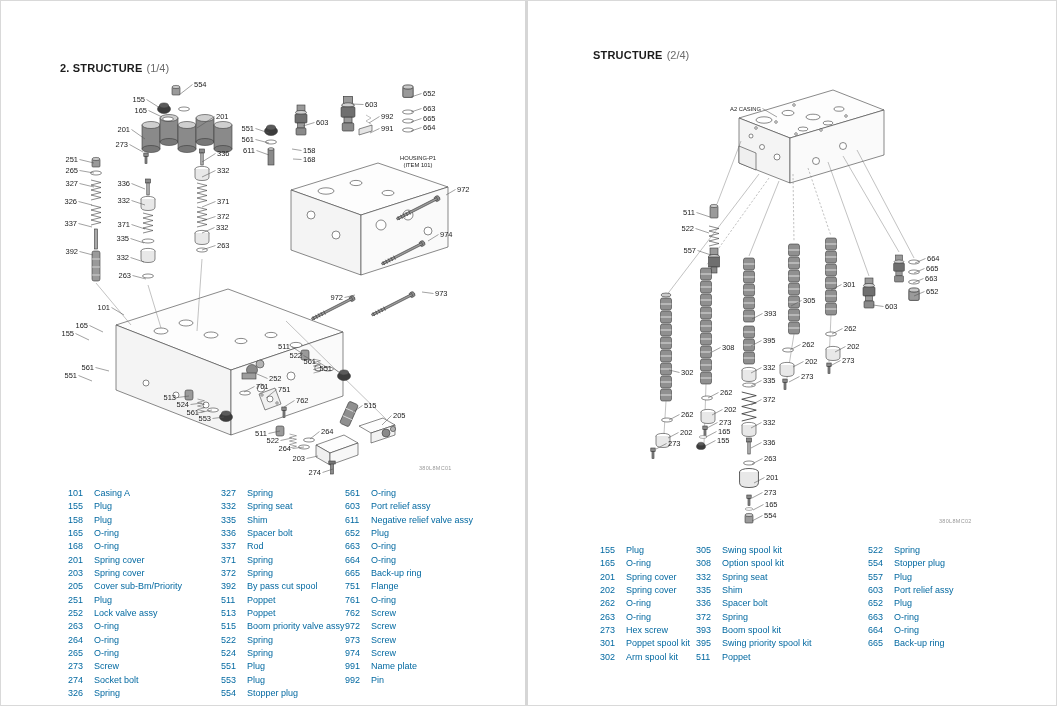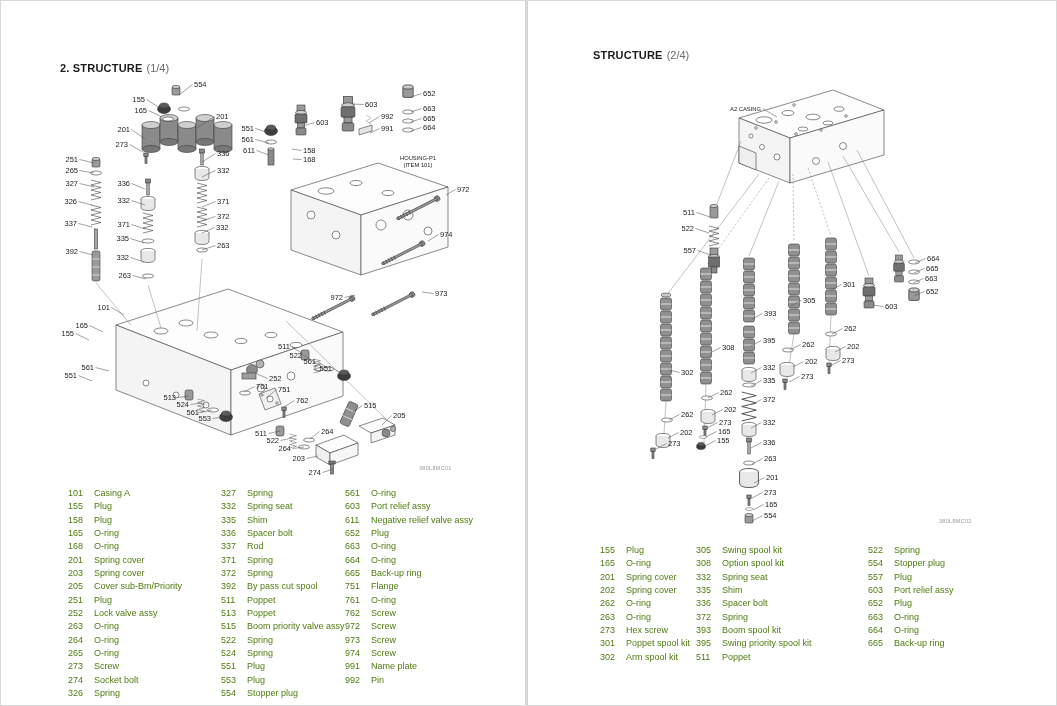--- a/index.html
+++ b/index.html
@@ -6,21 +6,21 @@
   #canvas{position:relative;width:1057px;height:706px;background:#fff;border:1px solid #d9d9d9;box-sizing:border-box;overflow:hidden;font-family:"Liberation Sans",sans-serif;}
   #page-divider{position:absolute;left:524px;top:0;width:3px;height:706px;background:#d6d6d6;}
   .page-title{position:absolute;white-space:nowrap;color:#1c1c1c;}
   .title-main{font-weight:bold;font-size:11px;letter-spacing:.2px;}
   .title-frac{font-weight:normal;font-size:11px;color:#6b6b6b;margin-left:4px;}
   #left-title{left:59px;top:57px;}
   #right-title{left:592px;top:44px;}
   .fig-code{position:absolute;font-size:5.5px;color:#9a9a9a;letter-spacing:.3px;}
   #left-code{left:418px;top:464px;}
   #right-code{left:938px;top:517px;}
-  .parts-col{position:absolute;color:#4d7c0f;}
+  .parts-col{position:absolute;color:#0369a1;}
   .prow{height:13.35px;line-height:13.35px;font-size:9px;white-space:nowrap;}
   .pnum{display:inline-block;width:24px;}
   .pname{margin-left:2px;}
   svg{position:absolute;overflow:visible;}
   svg .part{stroke:#3b3b3b;stroke-width:.6;}
   svg .thin{stroke:#777;stroke-width:.45;fill:none;}
   svg .dash{stroke:#777;stroke-width:.45;fill:none;stroke-dasharray:2.2,1.8;}
   svg .ldr{stroke:#555;stroke-width:.55;}
   svg .plabel{font-family:"Liberation Sans",sans-serif;font-size:7.5px;fill:#222;stroke:none;}
   svg .plabel.sm{font-size:5.8px;}

